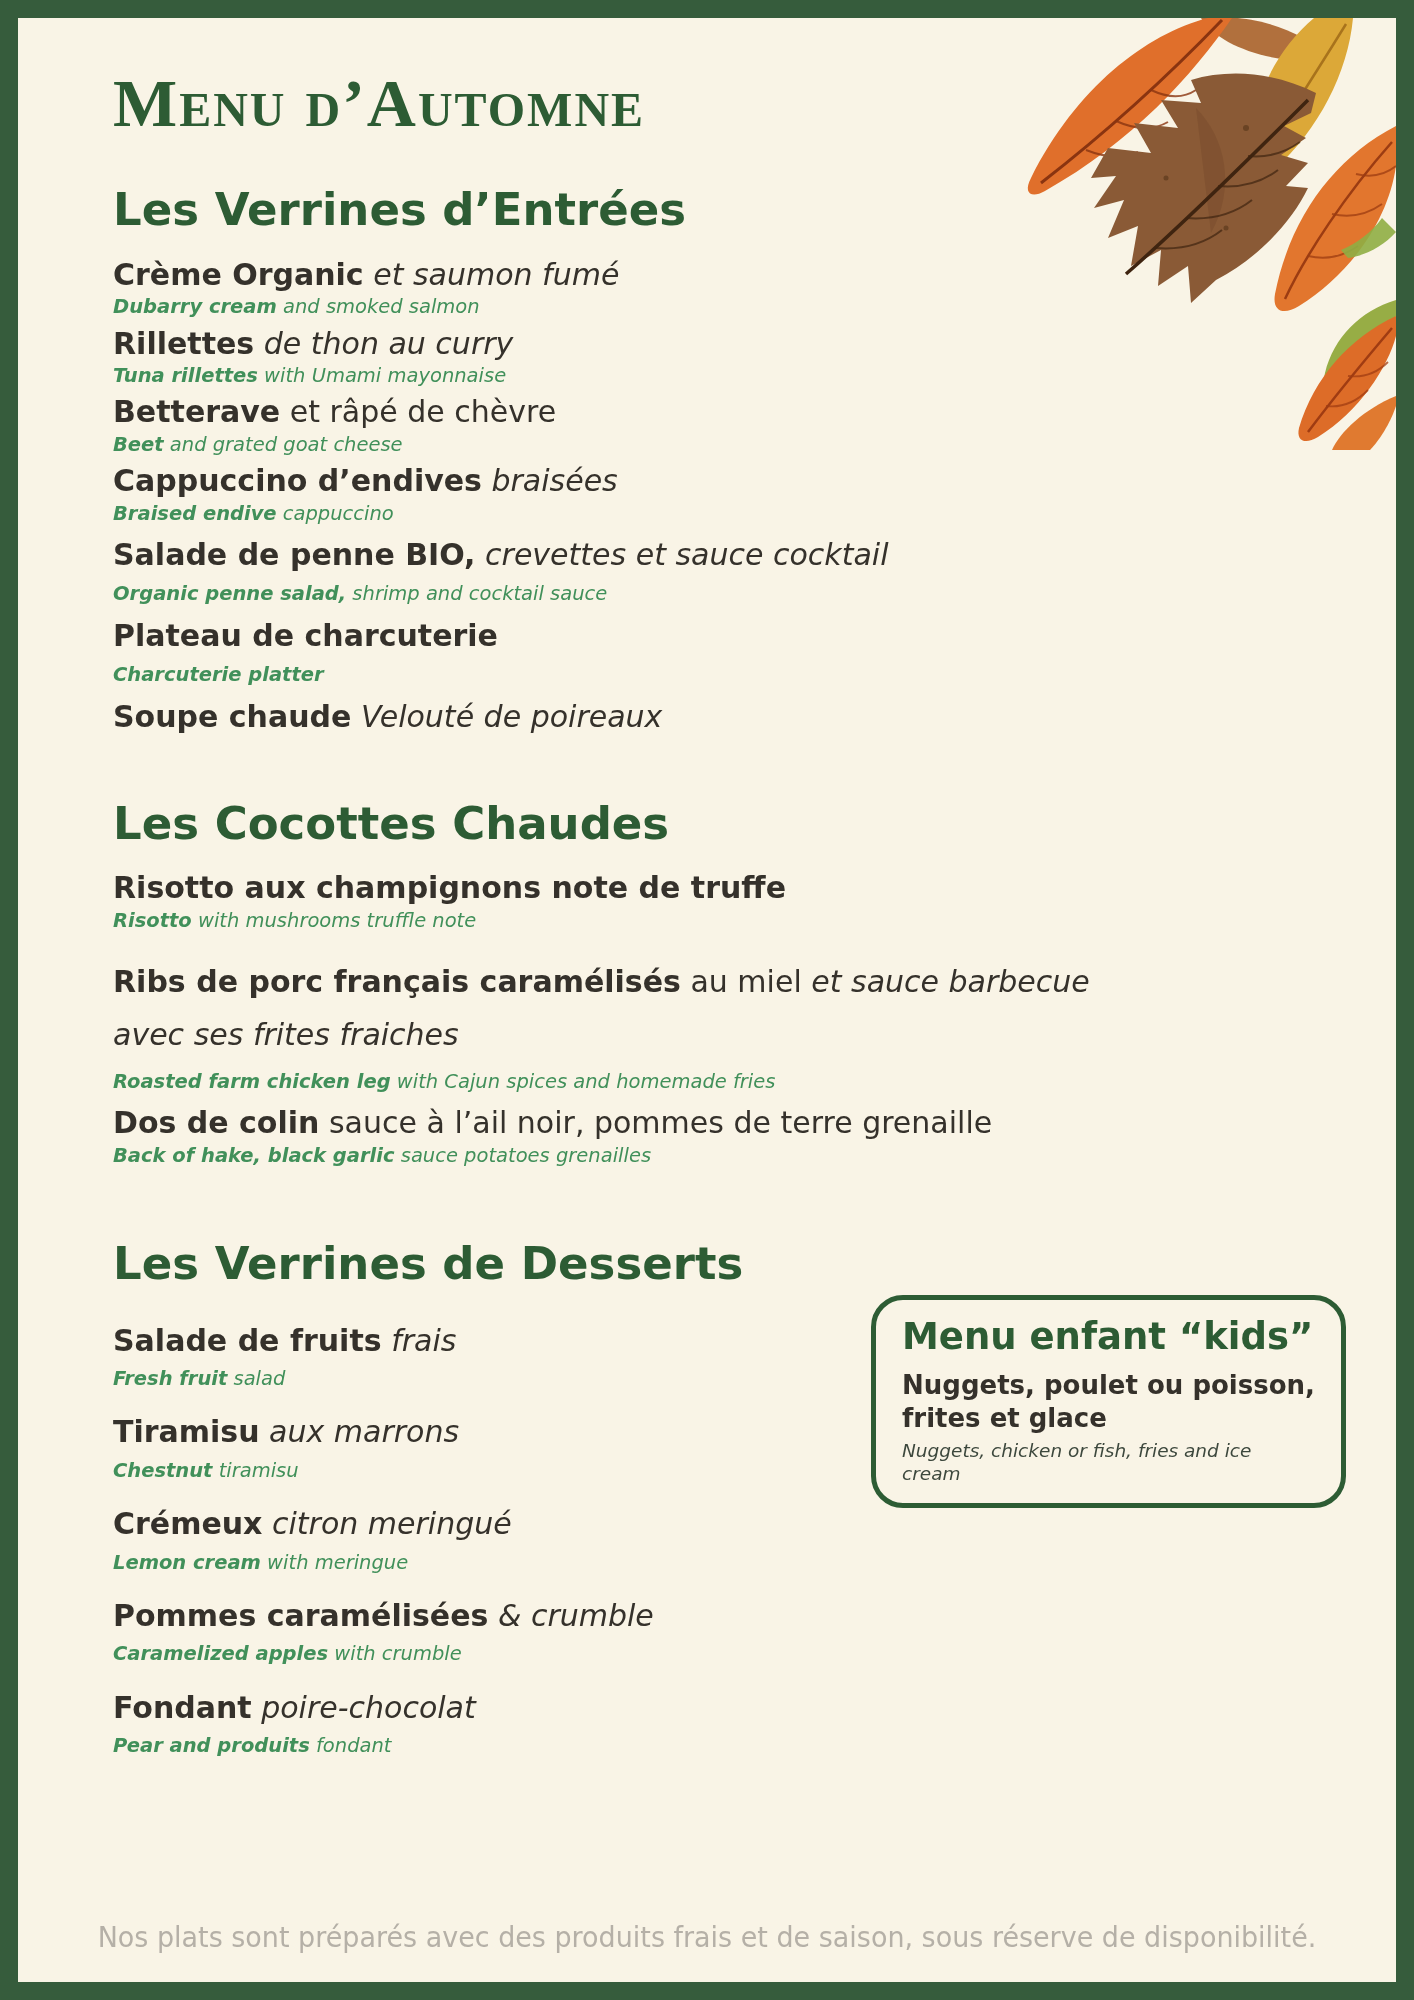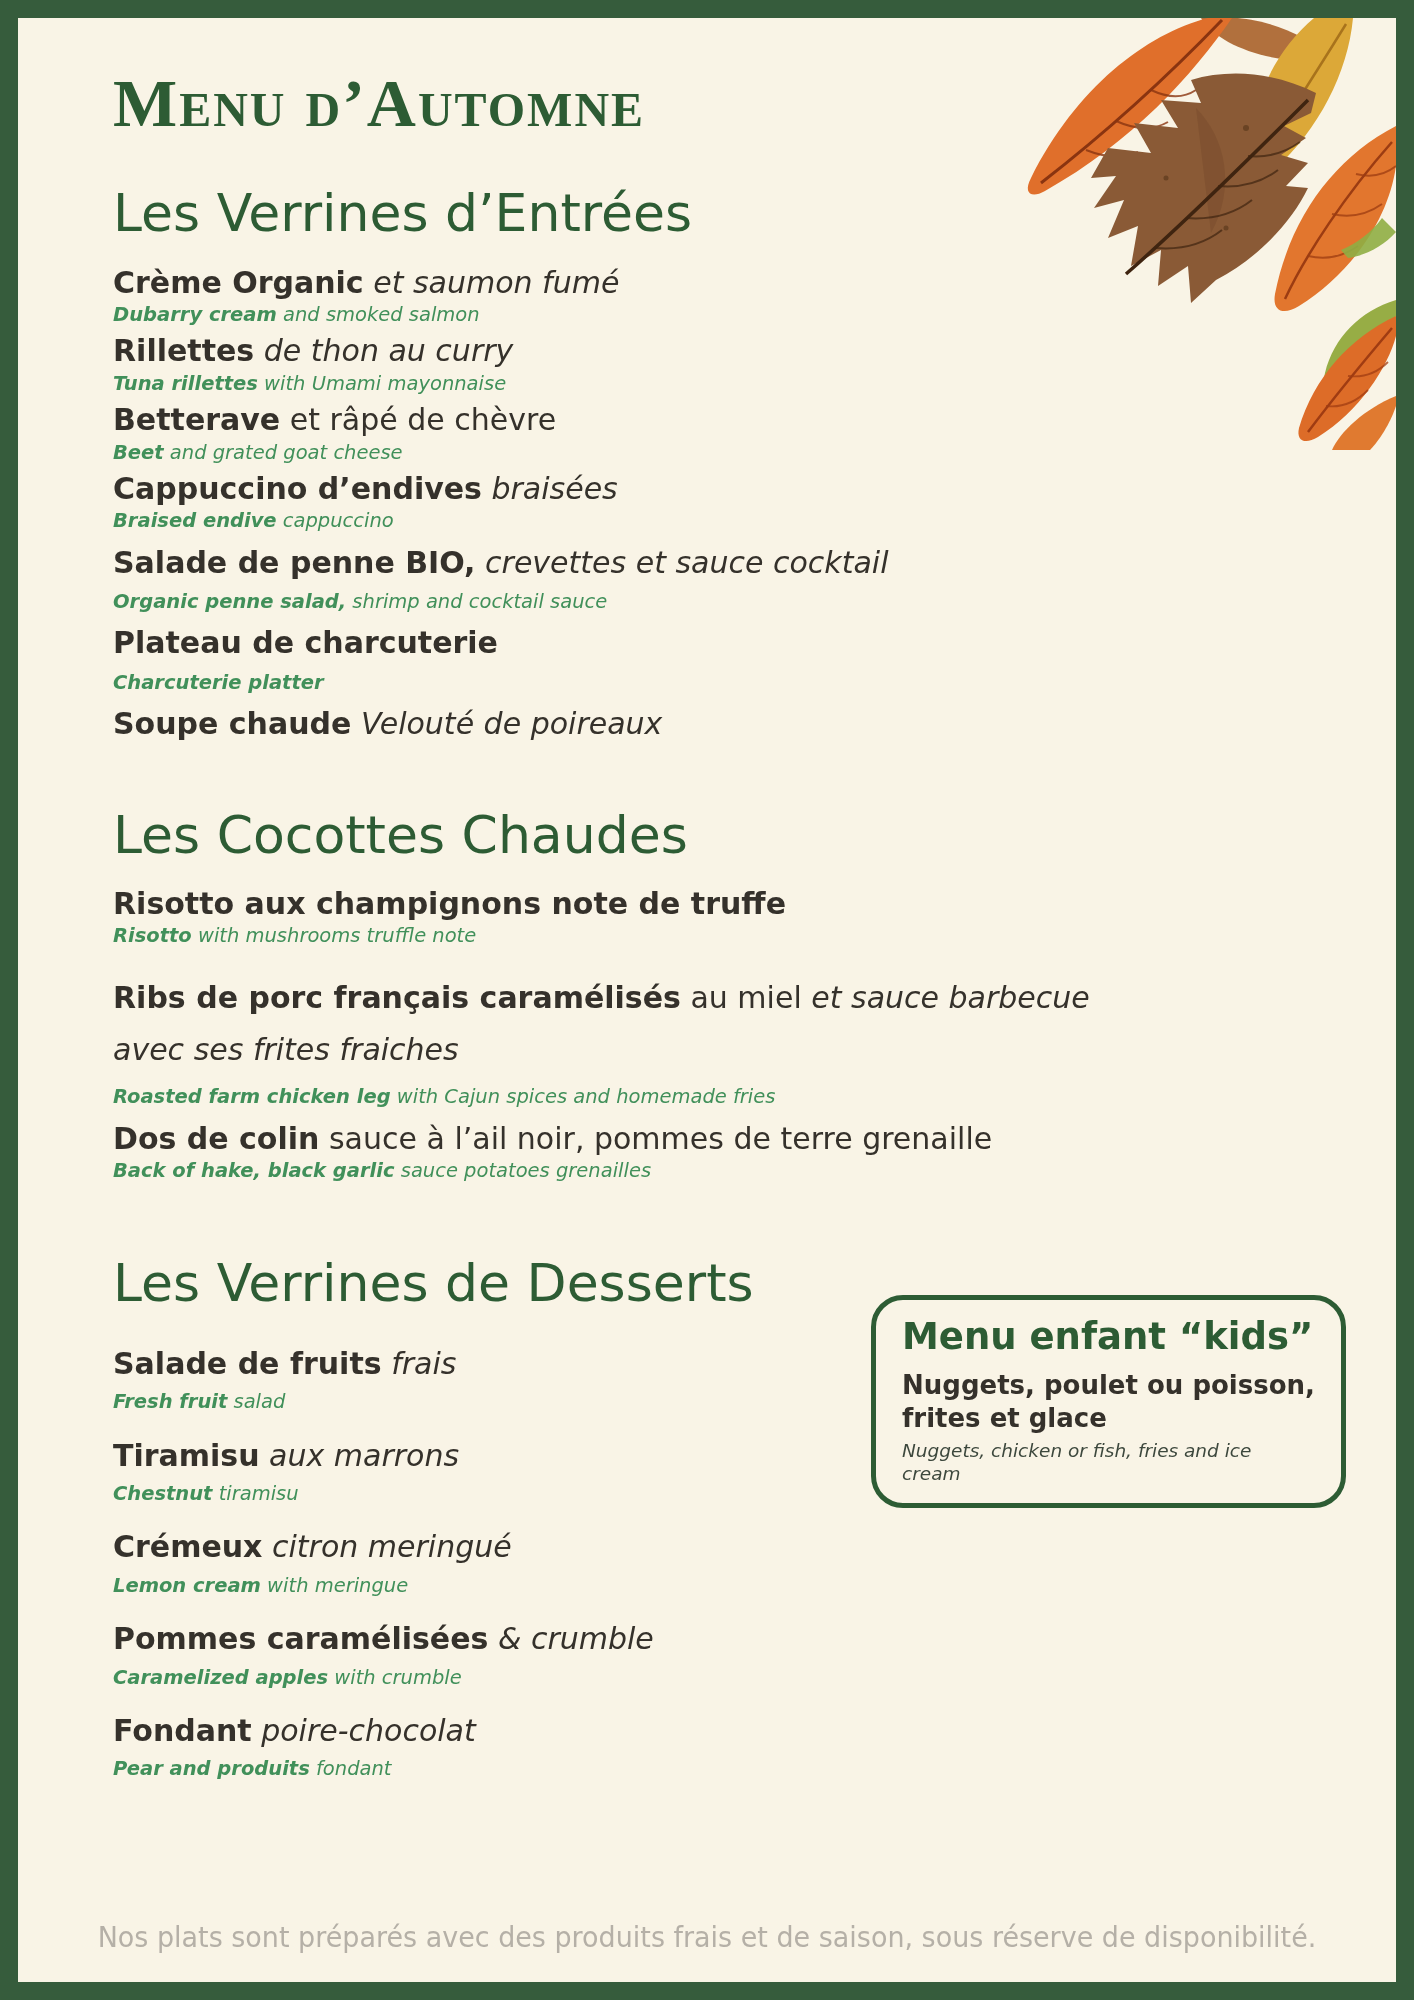--- a/index.html
+++ b/index.html
@@ -17,21 +17,21 @@
     margin:50px 0 0 0;
     font-family:"Liberation Serif","DejaVu Serif",serif;
     font-variant:small-caps;
     font-weight:700;
     font-size:68px;
     letter-spacing:2px;
     color:var(--heading,#2d5c34);
     line-height:1.05;
   }
   .section-title{
-    font-size:52px;font-weight:400;color:var(--heading,#2d5c34);
+    font-size:45px;font-weight:700;color:var(--heading,#2d5c34);
     margin:65px 0 22px 0;line-height:1.1;
   }
   .section-title.first{margin-top:46px;}
   .section-title.desserts{margin-top:72px;margin-bottom:34px;}
   .item{margin:0 0 7px 0;}
   .item.gap{margin-top:12px;}
   .item.lg{margin-bottom:32px;}
   .fr{font-size:30px;line-height:1.18;color:var(--ink,#35312b);}
   .fr .fb{font-weight:700;}
   .fr .fi{font-style:italic;}

